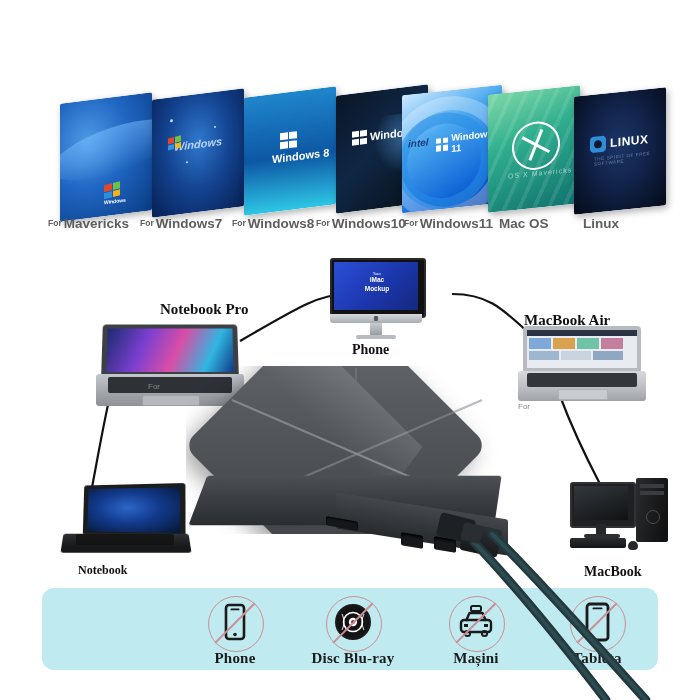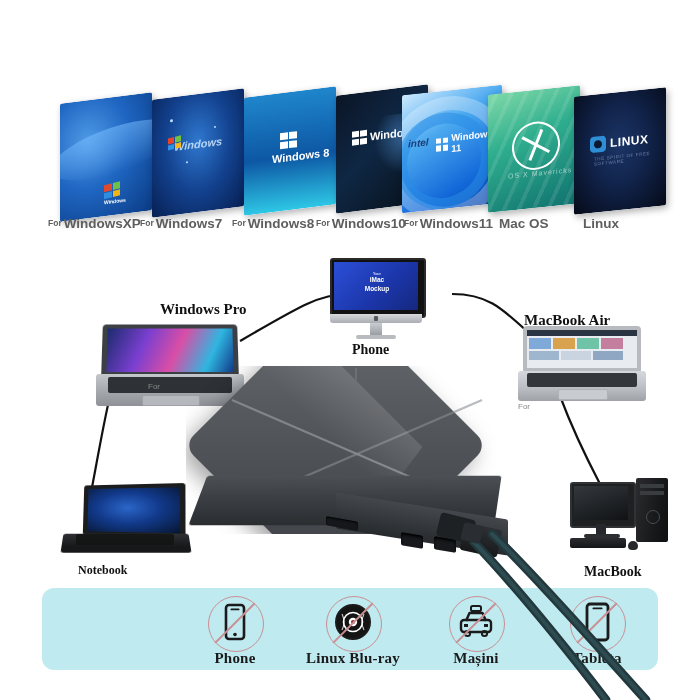--- a/index.html
+++ b/index.html
@@ -175,21 +175,21 @@
           <div style="position:absolute;inset:0;background:#2f8ed6;border-radius:4px;"></div>
           <div style="position:absolute;left:4px;top:4px;width:8px;height:8px;background:#0b1a33;border-radius:50%;"></div>
         </div>
         <div style="color:#fff;font-size:12px;font-weight:700;letter-spacing:.5px;">LINUX</div>
       </div>
       <div class="logo" style="left:20px;top:62px;color:rgba(180,200,235,.5);font-size:4.5px;letter-spacing:.6px;">THE SPIRIT OF FREE SOFTWARE</div>
     </div>
 
     <div class="os-lbl-row">
       <div class="os-lbl" style="left:48px;">
-        <span class="pre">For</span><span>WindowsXP</span>
+        <span class="pre">For</span><span>Mavericks</span>
       </div>
       <div class="os-lbl" style="left:140px;">
         <span class="pre">For</span><span>Windows7</span>
       </div>
       <div class="os-lbl" style="left:232px;">
         <span class="pre">For</span><span>Windows8</span>
       </div>
       <div class="os-lbl" style="left:316px;">
         <span class="pre">For</span><span>Windows10</span>
       </div>
@@ -217,21 +217,21 @@
         <div style="font-size:3.6px;opacity:.8;">Your</div>
         <div style="font-size:6.5px;">iMac Mockup</div>
       </div>
       <div style="position:absolute;left:0;top:56px;width:92px;height:9px;background:linear-gradient(180deg,#d7d9dc,#a9adb2);border-radius:0 0 3px 3px;"></div>
       <div style="position:absolute;left:44px;top:58px;width:4px;height:5px;background:#55585c;border-radius:1px;"></div>
       <div style="position:absolute;left:40px;top:65px;width:12px;height:12px;background:linear-gradient(180deg,#c9ccd0,#9a9ea3);"></div>
       <div style="position:absolute;left:26px;top:77px;width:40px;height:4px;background:#b8bcc0;border-radius:2px;"></div>
     </div>
     <div class="dev-label" style="left:352px;top:96px;font-size:14px;">Phone</div>
 
-    <div class="dev-label" style="left:160px;top:55px;font-size:15px;">Windows Pro</div>
+    <div class="dev-label" style="left:160px;top:55px;font-size:15px;">Notebook Pro</div>
     <div style="position:absolute;left:96px;top:78px;width:148px;height:88px;">
       <div style="position:absolute;left:6px;top:0;width:136px;height:52px;background:#3c3f44;border-radius:4px 4px 2px 2px;transform:perspective(260px) rotateX(7deg);"></div>
       <div style="position:absolute;left:11px;top:4px;width:126px;height:44px;background:linear-gradient(115deg,#1b2b6e 0%,#7a3fd0 30%,#d94ea6 55%,#2fb6e0 80%,#123a8a 100%);transform:perspective(260px) rotateX(7deg);"></div>
       <div style="position:absolute;left:0;top:50px;width:148px;height:32px;background:linear-gradient(180deg,#c4c7cb 0%,#a4a8ad 55%,#8e9297 100%);border-radius:3px;"></div>
       <div style="position:absolute;left:12px;top:53px;width:124px;height:16px;background:#2e3135;border-radius:2px;"></div>
       <div style="position:absolute;left:46px;top:71px;width:56px;height:9px;background:#b5b9be;border-radius:2px;border:1px solid #9da1a6;"></div>
     </div>
 
     <div class="dev-label" style="left:524px;top:58px;font-size:15px;margin-top:8px;">MacBook Air</div>
     <div style="position:absolute;left:518px;top:80px;width:128px;height:84px;">
@@ -333,21 +333,21 @@
           <circle cx="29" cy="28" r="17" fill="none" stroke="#1b1b1b" stroke-width="2"></circle>
           <circle cx="29" cy="28" r="9.5" fill="none" stroke="#ffffff" stroke-width="1.6"></circle>
           <circle cx="29" cy="28" r="4.2" fill="#ffffff"></circle>
           <circle cx="29" cy="28" r="2" fill="#8b2f2f"></circle>
           <path d="M18 20 q4 8 0 16" fill="none" stroke="#ffffff" stroke-width="1.2" opacity=".75"></path>
           <path d="M40 20 q-4 8 0 16" fill="none" stroke="#ffffff" stroke-width="1.2" opacity=".75"></path>
         </svg>
         <div class="ban-circle"></div>
         <div class="ban-slash"></div>
       </div>
-      <div class="bi-lbl">Linux Blu-ray</div>
+      <div class="bi-lbl">Disc Blu-ray</div>
     </div>
 
     <div class="bi" style="left:379px;">
       <div class="bi-ico">
         <svg width="58" height="58" viewBox="0 0 58 58">
           <rect x="24" y="12" width="10" height="5" rx="1.6" fill="none" stroke="#1b1b1b" stroke-width="2"></rect>
           <path d="M19 27 l3.5-8 h13 l3.5 8" fill="none" stroke="#1b1b1b" stroke-width="2.4" stroke-linejoin="round"></path>
           <rect x="14" y="26" width="30" height="12" rx="3" fill="none" stroke="#1b1b1b" stroke-width="2.4"></rect>
           <circle cx="20.5" cy="39.5" r="2.6" fill="none" stroke="#1b1b1b" stroke-width="2"></circle>
           <circle cx="37.5" cy="39.5" r="2.6" fill="none" stroke="#1b1b1b" stroke-width="2"></circle>

